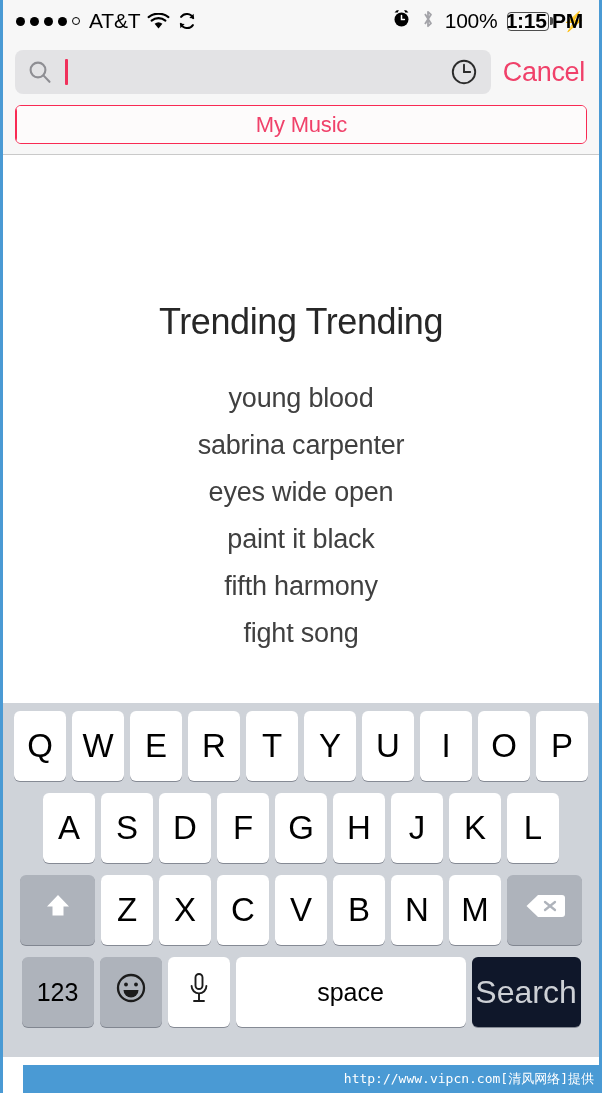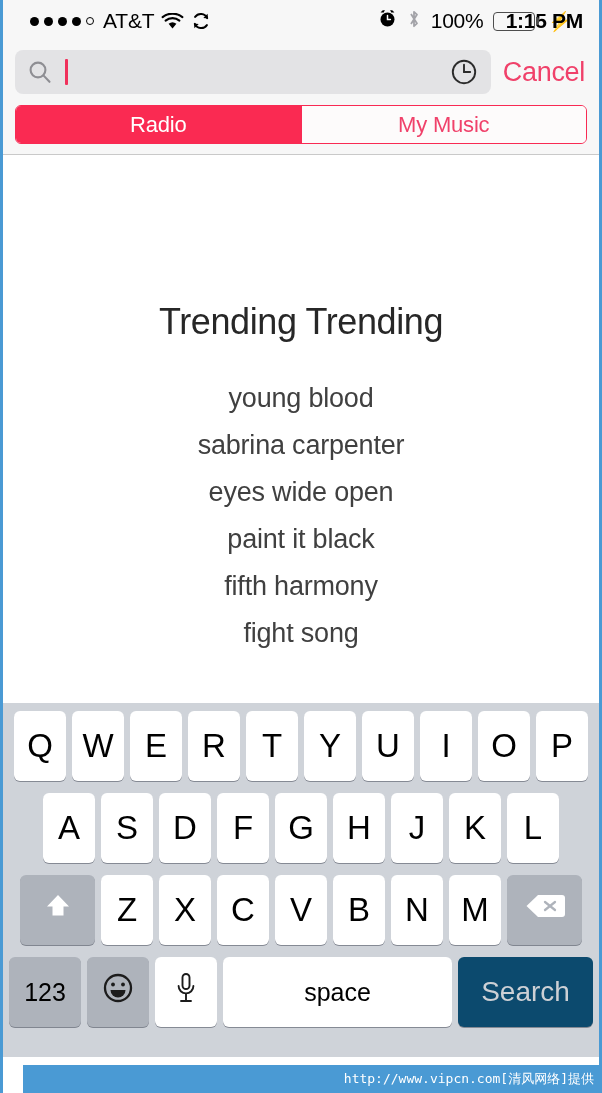--- a/index.html
+++ b/index.html
@@ -21,21 +21,21 @@
     border-left: 3px solid #4a9ad4;
     border-right: 3px solid #4a9ad4;
   }
 
   
   .statusbar {
     height: 42px;
     background: #f7f7f7;
     display: flex;
     align-items: center;
-    padding: 0 27px;
+    padding: 0 13px;
     box-sizing: border-box;
     position: relative;
     font-size: 21px;
     color: #000;
   }
   .sb-left {
     display: flex;
     align-items: center;
     gap: 7px;
   }
@@ -220,24 +220,24 @@
     background: #aeb3bb;
     box-shadow: 0 1px 0 rgba(120,125,135,0.9);
   }
   .key.shift { width: 75px; }
   .key.del { width: 75px; }
   .key.num { width: 72px; font-size: 25px; }
   .key.emoji { width: 62px; }
   .key.mic { width: 62px; }
   .key.space { flex: 1; max-width: 230px; font-size: 25px; }
   .key.search {
-    width: 135px;
-    background: #0c4a6e;
+    width: 109px;
+    background: #0f172a;
     color: #cdd0d5;
-    font-size: 28px;
+    font-size: 32px;
   }
   .krow.r4 { gap: 6px; padding: 0 3px; }
 
   
   .watermark {
     position: absolute;
     left: -3px; right: -3px; bottom: 0;
     height: 28px;
     background: #4a9ad4;
     display: flex;
@@ -324,21 +324,20 @@
             <circle cx="15" cy="15" r="11.2" stroke="#2b2b2b" stroke-width="1.9" fill="none"></circle>
             <line x1="15" y1="15" x2="15" y2="7.6" stroke="#2b2b2b" stroke-width="1.9" stroke-linecap="round"></line>
             <line x1="15" y1="15" x2="21.2" y2="15" stroke="#2b2b2b" stroke-width="1.9" stroke-linecap="round"></line>
           </svg>
         </span>
       </div>
       <div class="cancel">Cancel</div>
     </div>
 
     <div class="segmented">
-      <div class="seg active">Radio</div>
       <div class="seg inactive">My Music</div>
     </div>
   </div>
 
   <div class="content">
     <div class="trending-title">Trending Trending</div>
     <div>
       <div class="trend-item">young blood</div>
       <div class="trend-item">sabrina carpenter</div>
       <div class="trend-item">eyes wide open</div>

